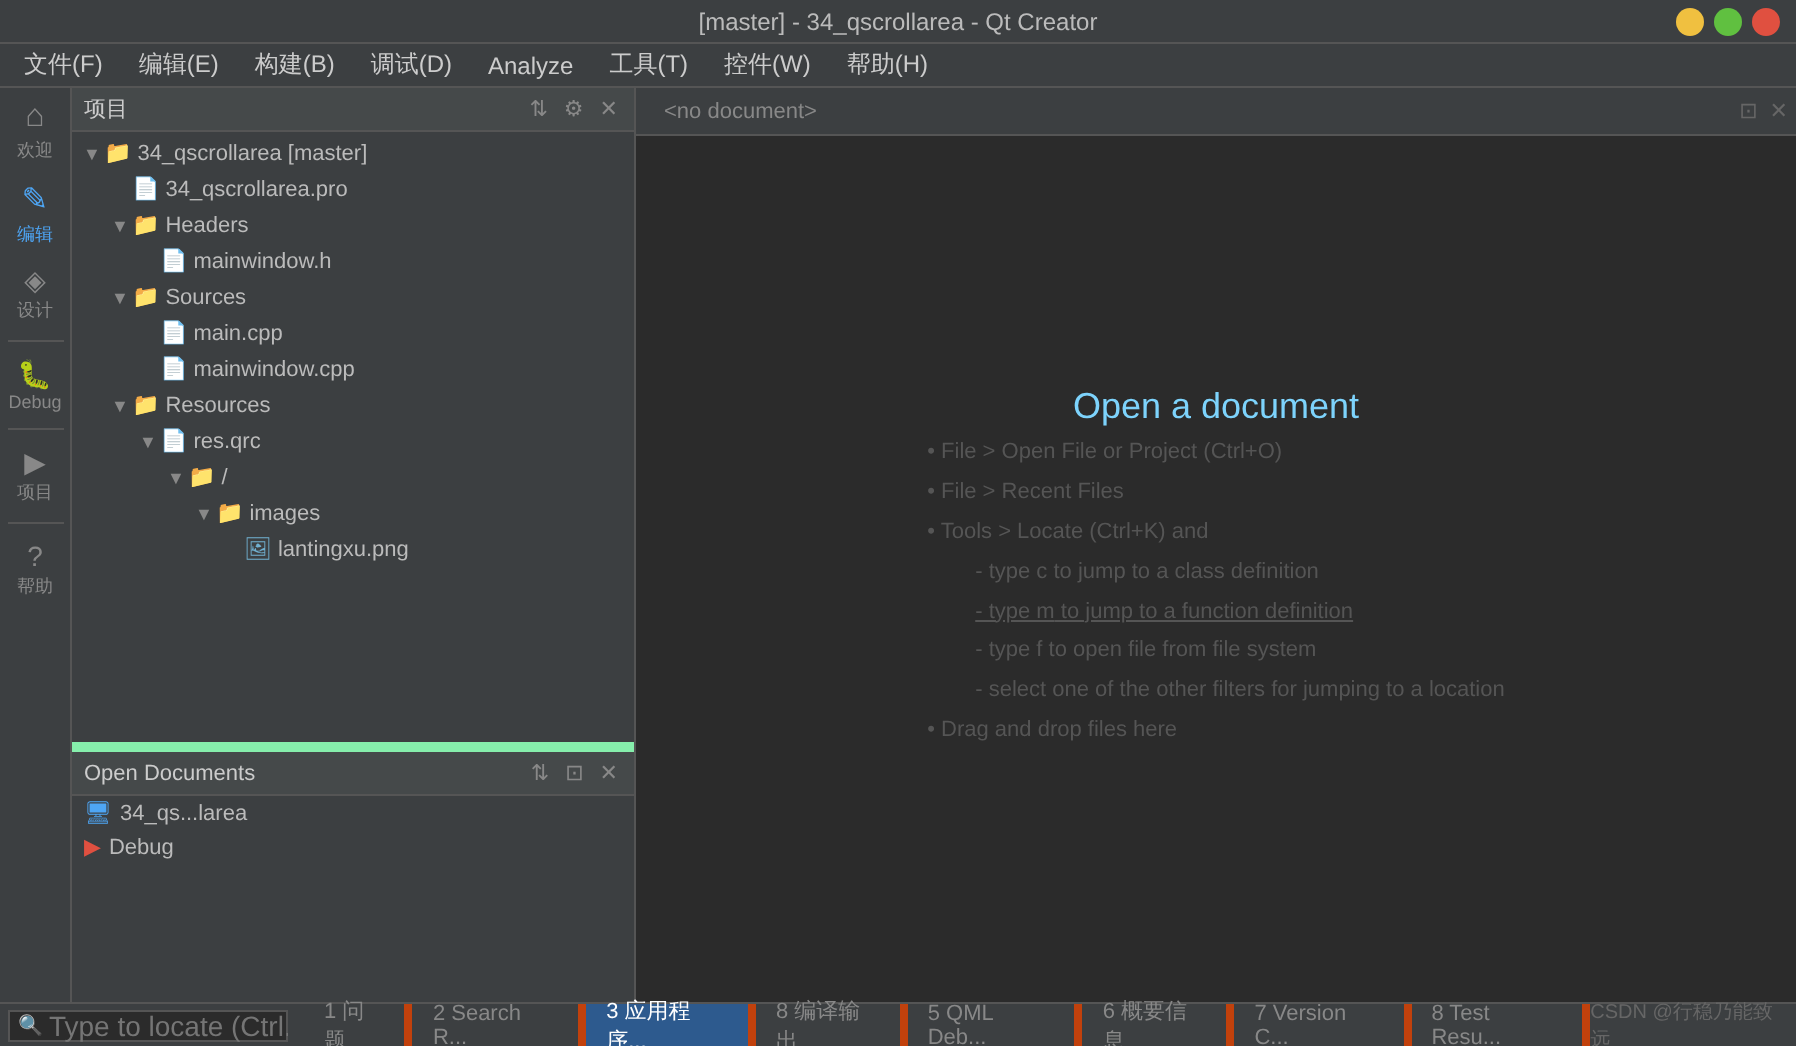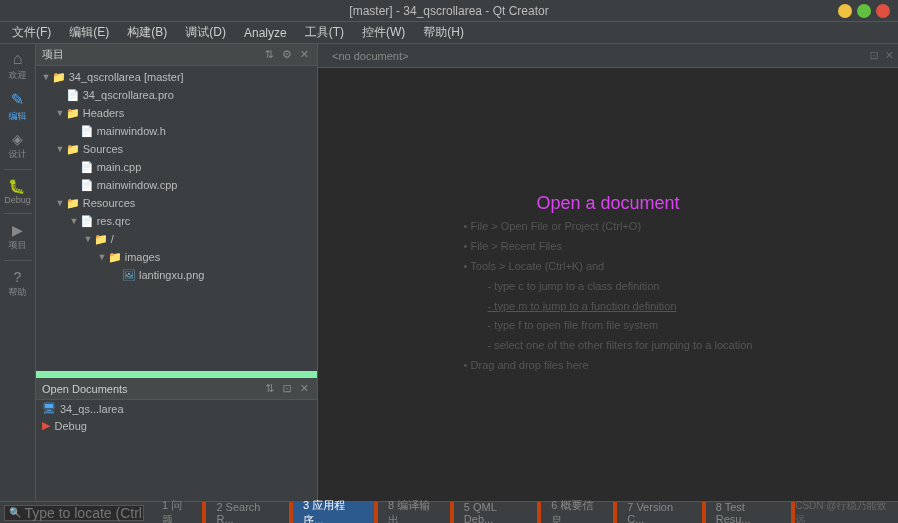--- a/index.html
+++ b/index.html
@@ -123,21 +123,21 @@
       text-align: center;
     }
     .tree-icon {
       margin-right: 3px;
       font-size: 11px;
     }
 
     
     #open-docs-panel {
       height: 130px;
-      border-top: 7px solid #86efac;
+      border-top: 5px solid #86efac;
       display: flex;
       flex-direction: column;
     }
     #open-docs-header {
       display: flex;
       align-items: center;
       justify-content: space-between;
       padding: 2px 6px;
       border-bottom: 1px solid #555;
       font-size: 11px;
@@ -197,21 +197,21 @@
       justify-content: center;
       flex-direction: column;
     }
 
     #open-doc-prompt {
       text-align: center;
       color: #666;
     }
     #open-doc-title {
       font-size: 18px;
-      color: #d946ef;
+      color: #7dd3fc;
       margin-bottom: 3px;
     }
     .doc-hint {
       font-size: 11px;
       color: #555;
       line-height: 1.8;
       text-align: left;
     }
 
     

